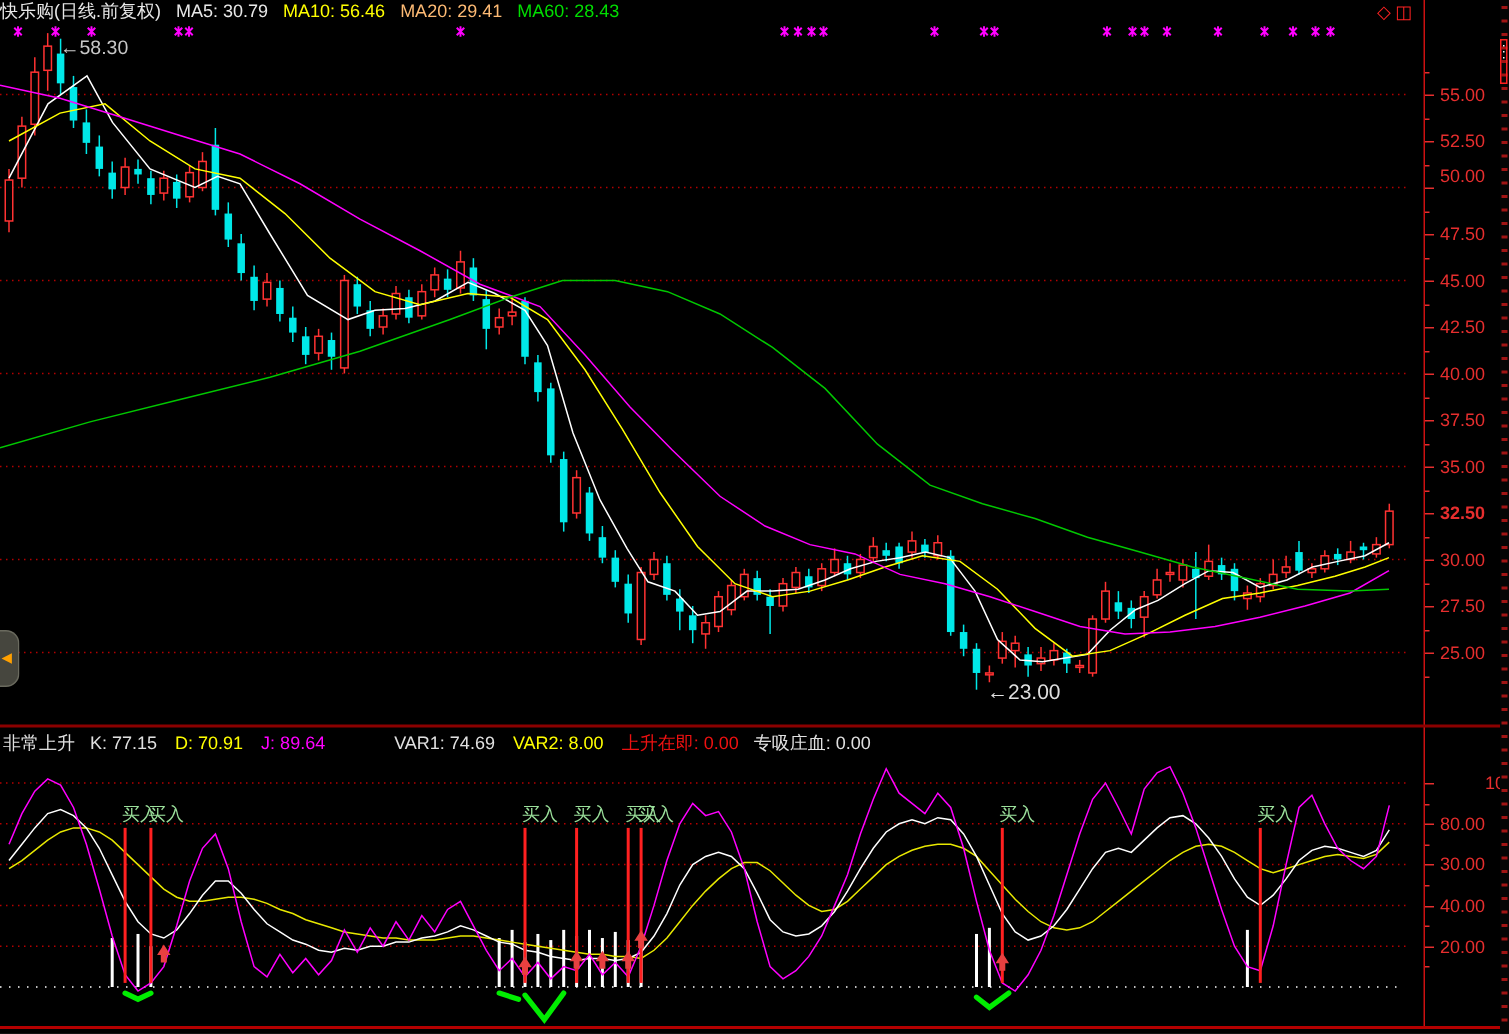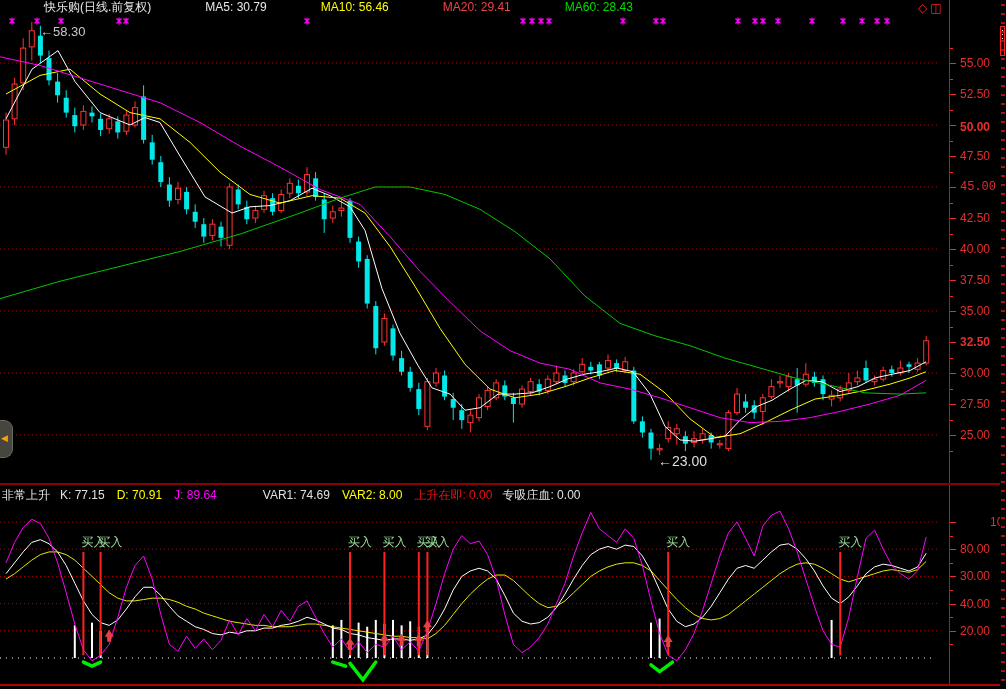--- a/index.html
+++ b/index.html
@@ -1,19 +1,19 @@
 <!DOCTYPE html>
 <html><head>
 <meta charset="utf-8">
 <style>
   html,body{margin:0;padding:0;background:#222;}
   #screen{position:relative;width:1006px;height:689px;background:#000;overflow:hidden;
           font-family:"Liberation Sans","DejaVu Sans",sans-serif;}
   #title-bar{position:absolute;left:0;top:0;width:948px;height:15px;font-size:12px;line-height:14px;white-space:nowrap;}
-  #title-bar .seg{margin-right:10px;padding-left:44px;}
+  #title-bar .seg{margin-right:10px;}
   #win-icons{position:absolute;left:918px;top:1px;color:#ff2222;font-size:12px;letter-spacing:3px;}
   #main-chart{position:absolute;left:0;top:0;}
   #kdj-chart{position:absolute;left:0;top:506px;}
   #main-axis,#kdj-axis{position:absolute;left:950px;width:56px;}
   #main-axis{top:0;height:484px;}
   #kdj-axis{top:506px;height:178px;}
   .tick{position:absolute;left:0;height:1px;background:#e62e2e;}
   .alabel{position:absolute;left:10px;color:#e62e2e;font-size:12px;line-height:14px;}
   #axis-line{position:absolute;left:949px;top:0;width:1px;height:686px;background:#cc1111;}
   #panel-divider{position:absolute;left:0;top:483px;width:1006px;height:2px;background:#8b0000;}
@@ -25,21 +25,21 @@
   #scroll-thumb i{display:block;margin:3px 1px 0 1px;height:1px;background:#fff;}
   #left-tab{position:absolute;left:0;top:420px;width:13px;height:38px;background:#46463e;
             border-radius:0 9px 9px 0;border:1px solid #6a6a5e;border-left:none;box-sizing:border-box;}
   #left-tab span{position:absolute;left:1px;top:12px;font-size:9px;color:#ffa000;}
 </style>
 </head>
 <body>
 
 <div id="screen">
   <div id="title-bar">
-    <span class="seg" style="color: rgb(232, 232, 232);">快乐购(日线.前复权)</span><span id="ma-readouts"><span class="seg" style="color: rgb(232, 232, 232);">MA5: 30.79</span><span class="seg" style="color: rgb(255, 255, 0);">MA10: 56.46</span><span class="seg" style="color: #ef4444;">MA20: 29.41</span><span class="seg" style="color: rgb(0, 221, 0);">MA60: 28.43</span></span>
+    <span class="seg" style="color: rgb(232, 232, 232);">快乐购(日线.前复权)</span><span id="ma-readouts"><span class="seg" style="color: rgb(232, 232, 232);">MA5: 30.79</span><span class="seg" style="color: rgb(255, 255, 0);">MA10: 56.46</span><span class="seg" style="color: #fdba74;">MA20: 29.41</span><span class="seg" style="color: rgb(0, 221, 0);">MA60: 28.43</span></span>
   </div>
   <div id="win-icons"><span>◇</span><span>◫</span></div>
   <svg id="main-chart" width="948" height="484">
       <line x1="0" x2="940" y1="63" y2="63" stroke="#b40000" stroke-width="1" stroke-dasharray="1,3"></line>
       <line x1="0" x2="940" y1="125" y2="125" stroke="#b40000" stroke-width="1" stroke-dasharray="1,3"></line>
       <line x1="0" x2="940" y1="187" y2="187" stroke="#b40000" stroke-width="1" stroke-dasharray="1,3"></line>
       <line x1="0" x2="940" y1="249" y2="249" stroke="#b40000" stroke-width="1" stroke-dasharray="1,3"></line>
       <line x1="0" x2="940" y1="311" y2="311" stroke="#b40000" stroke-width="1" stroke-dasharray="1,3"></line>
       <line x1="0" x2="940" y1="373" y2="373" stroke="#b40000" stroke-width="1" stroke-dasharray="1,3"></line>
       <line x1="0" x2="940" y1="435" y2="435" stroke="#b40000" stroke-width="1" stroke-dasharray="1,3"></line>
@@ -503,25 +503,25 @@
       <polyline points="0,298.6 60,281.24 120,266.36 180,251.48000000000005 240,234.11999999999998 300,213.04000000000002 340,198.16 375,187 410,187 445,194.44000000000003 480,209.31999999999996 515,231.64000000000001 550,258.91999999999996 585,296.12 620,323.40000000000003 655,335.8 690,345.71999999999997 725,358.12 760,368.04 795,377.96 830,385.40000000000003 865,392.84000000000003 900,394.08 926,392.84000000000003" fill="none" stroke="#00c800" stroke-width="1"></polyline>
       <text x="40" y="36" fill="#c8c8c8" font-size="13">←58.30</text>
       <text x="658" y="466" fill="#dedede" font-size="14">←23.00</text>
     </svg>
   <div id="main-axis">
       <div class="tick" style="top: 63px; width: 6px;"></div>
       <span class="alabel" style="top: 56px;">55.00</span>
       <div class="tick" style="top: 94px; width: 6px;"></div>
       <span class="alabel" style="top: 87px;">52.50</span>
       <div class="tick" style="top: 125px; width: 6px;"></div>
-      <span class="alabel" style="top: 120px; font-weight: bold;">50.00</span>
+      <span class="alabel" style="top: 110px;">50.00</span>
       <div class="tick" style="top: 156px; width: 6px;"></div>
       <span class="alabel" style="top: 149px;">47.50</span>
       <div class="tick" style="top: 187px; width: 6px;"></div>
-      <span class="alabel" style="top: 180px; font-family: Liberation Mono, monospace;">45.00</span>
+      <span class="alabel" style="top: 180px;">45.00</span>
       <div class="tick" style="top: 218px; width: 6px;"></div>
       <span class="alabel" style="top: 211px;">42.50</span>
       <div class="tick" style="top: 249px; width: 6px;"></div>
       <span class="alabel" style="top: 242px;">40.00</span>
       <div class="tick" style="top: 280px; width: 6px;"></div>
       <span class="alabel" style="top: 273px;">37.50</span>
       <div class="tick" style="top: 311px; width: 6px;"></div>
       <span class="alabel" style="top: 304px;">35.00</span>
       <div class="tick" style="top: 342px; width: 6px;"></div>
       <span class="alabel" style="top: 335px; font-weight: bold;">32.50</span>

